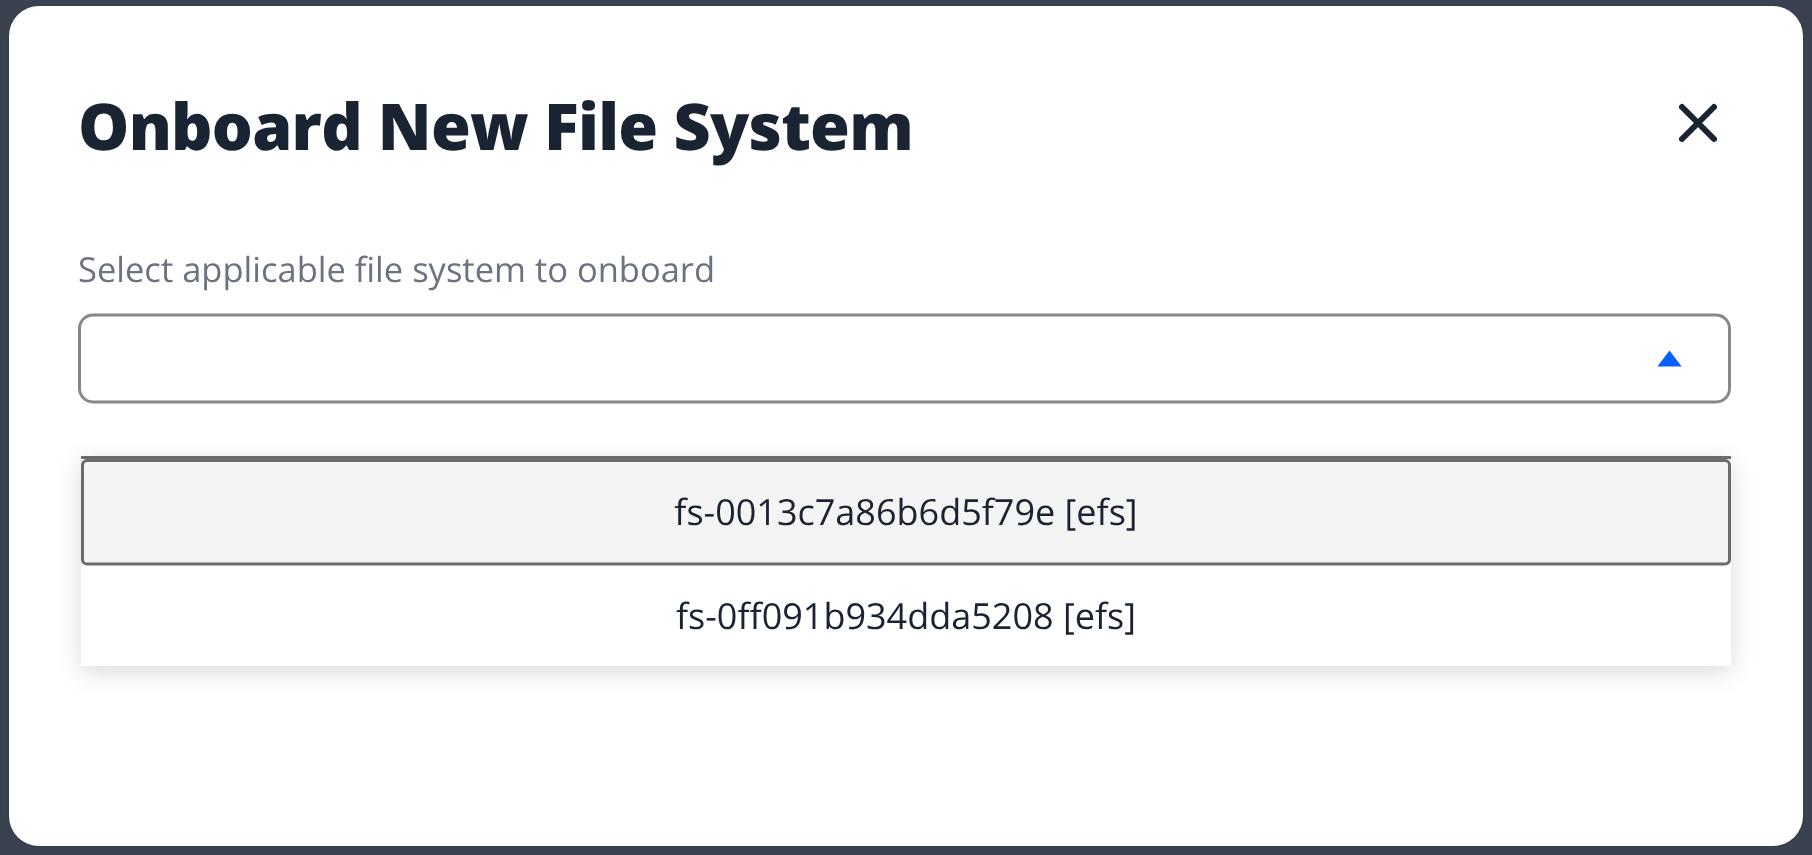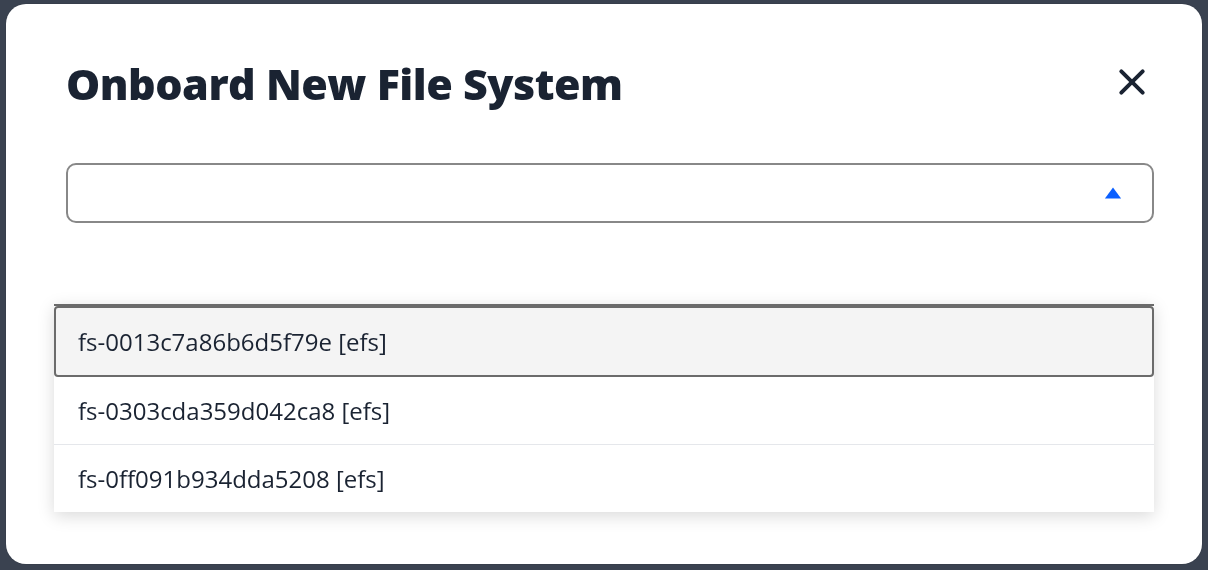--- a/index.html
+++ b/index.html
@@ -15,21 +15,21 @@
       overflow: hidden;
       display: flex;
       align-items: flex-start;
       justify-content: center;
     }
     .modal {
       background: #fff;
       border-radius: 20px;
       width: 1196px;
       margin-top: 4px;
-      padding: 50px 48px 0 60px;
+      padding: 50px 48px 0 46px;
       position: relative;
       height: 560px;
       box-shadow: 0 0 0 1px rgba(0,0,0,0.05);
     }
     .modal-header {
       display: flex;
       justify-content: space-between;
       align-items: center;
       margin-bottom: 50px;
     }
@@ -93,20 +93,21 @@
       background: #fff;
       box-shadow: 0 4px 16px rgba(0,0,0,0.15);
       border-top: 2px solid #6b6b6b;
     }
     .dropdown-option {
       padding: 17px 24px;
       font-size: 24px;
       color: #1a2332;
       border-bottom: 1px solid #e5e7eb;
       cursor: pointer;
+      text-align: center;
     }
     .dropdown-option.highlighted {
       background: #f4f4f4;
       border: 2px solid #6b6b6b;
       border-radius: 4px;
       padding: 17px 22px;
     }
     .dropdown-option:last-child {
       border-bottom: none;
     }
@@ -120,28 +121,28 @@
     <button class="close-button">
       <span>
         <svg viewBox="0 0 24 24" fill="none" stroke="currentColor" stroke-width="3" stroke-linecap="round">
           <line x1="4" y1="4" x2="20" y2="20"></line>
           <line x1="20" y1="4" x2="4" y2="20"></line>
         </svg>
       </span>
     </button>
   </div>
 
+  <div class="section-hint">Select applicable file system to onboard</div>
 
   <div class="select-box">
     <span></span>
     <span class="select-caret">
       <svg viewBox="0 0 20 14" fill="currentColor">
         <polygon points="10,1 19,13 1,13"></polygon>
       </svg>
     </span>
   </div>
 
   <div class="dropdown">
     <div class="dropdown-option highlighted">fs-0013c7a86b6d5f79e [efs]</div>
-    <div class="dropdown-option">fs-0303cda359d042ca8 [efs]</div>
     <div class="dropdown-option">fs-0ff091b934dda5208 [efs]</div>
   </div>
 </div>
 
 </body></html>

